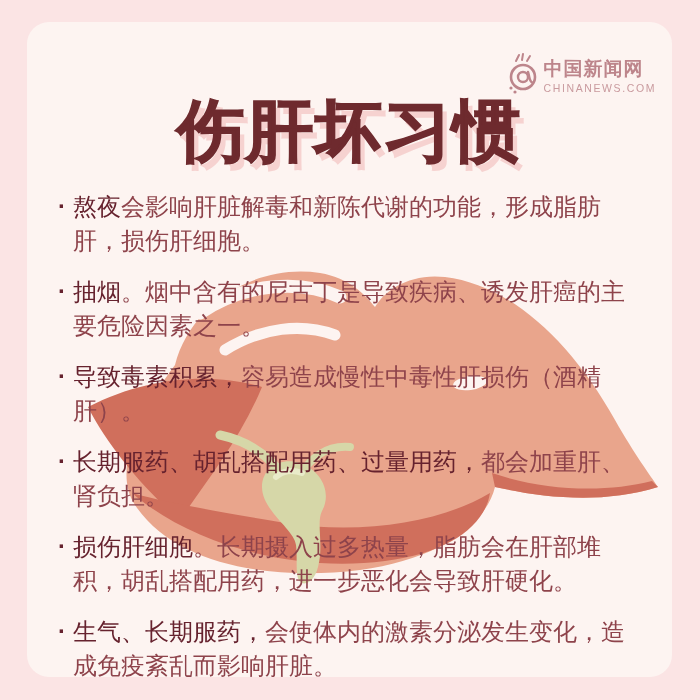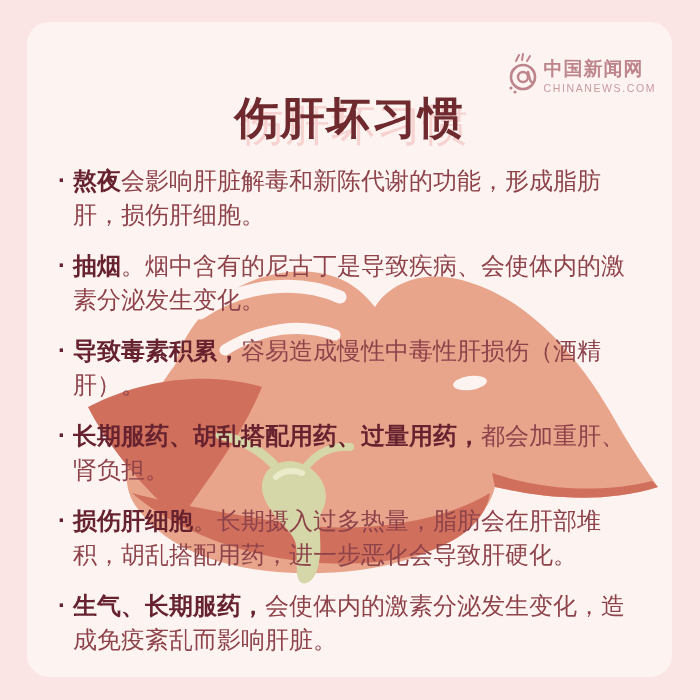--- a/index.html
+++ b/index.html
@@ -55,23 +55,23 @@
     letter-spacing:1.6px;
     color:var(--brand-sub);
     line-height:14px;
   }
   
   .title{
     position:relative;
     z-index:2;
     margin-top:72px;
     text-align:center;
-    font-size:44px;
+    font-size:67px;
     line-height:1.1;
-    font-weight:400;
+    font-weight:700;
     letter-spacing:2px;
     color:var(--title);
     -webkit-text-stroke:1.5px var(--title);
     text-shadow:5px 7px 0 var(--title-shadow);
   }
   
   .liver{
     position:absolute;
     left:13px; top:213px;
     width:620px; height:360px;
@@ -94,21 +94,21 @@
     letter-spacing:0;
   }
   .item .bullet{
     position:absolute;
     left:0; top:-1px;
     font-size:24px;
     color:var(--lead);
     font-weight:bold;
   }
   .item .lead{
-    font-weight:bold;
+    font-weight:normal;
     color:var(--lead);
   }
 </style>
 </head>
 <body>
 
 <div class="card">
 
   <svg class="liver" viewBox="0 0 620 360" aria-hidden="true">
 
@@ -175,21 +175,21 @@
     </div>
   </div>
 
   <h1 class="title">伤肝坏习惯</h1>
 
   <div class="list">
     <div class="item">
       <span class="bullet">·</span><span class="lead">熬夜</span><span>会影响肝脏解毒和新陈代谢的功能，形成脂肪肝，损伤肝细胞。</span>
     </div>
     <div class="item">
-      <span class="bullet">·</span><span class="lead">抽烟</span><span>。烟中含有的尼古丁是导致疾病、会使体内的激素分泌发生变化。</span>
+      <span class="bullet">·</span><span class="lead">抽烟</span><span>。烟中含有的尼古丁是导致疾病、诱发肝癌的主要危险因素之一。</span>
     </div>
     <div class="item">
       <span class="bullet">·</span><span class="lead">导致毒素积累，</span><span>容易造成慢性中毒性肝损伤（酒精肝）。</span>
     </div>
     <div class="item">
       <span class="bullet">·</span><span class="lead">长期服药、胡乱搭配用药、过量用药，</span><span>都会加重肝、肾负担。</span>
     </div>
     <div class="item">
       <span class="bullet">·</span><span class="lead">损伤肝细胞</span><span>。长期摄入过多热量，脂肪会在肝部堆积，胡乱搭配用药，进一步恶化会导致肝硬化。</span>
     </div>

